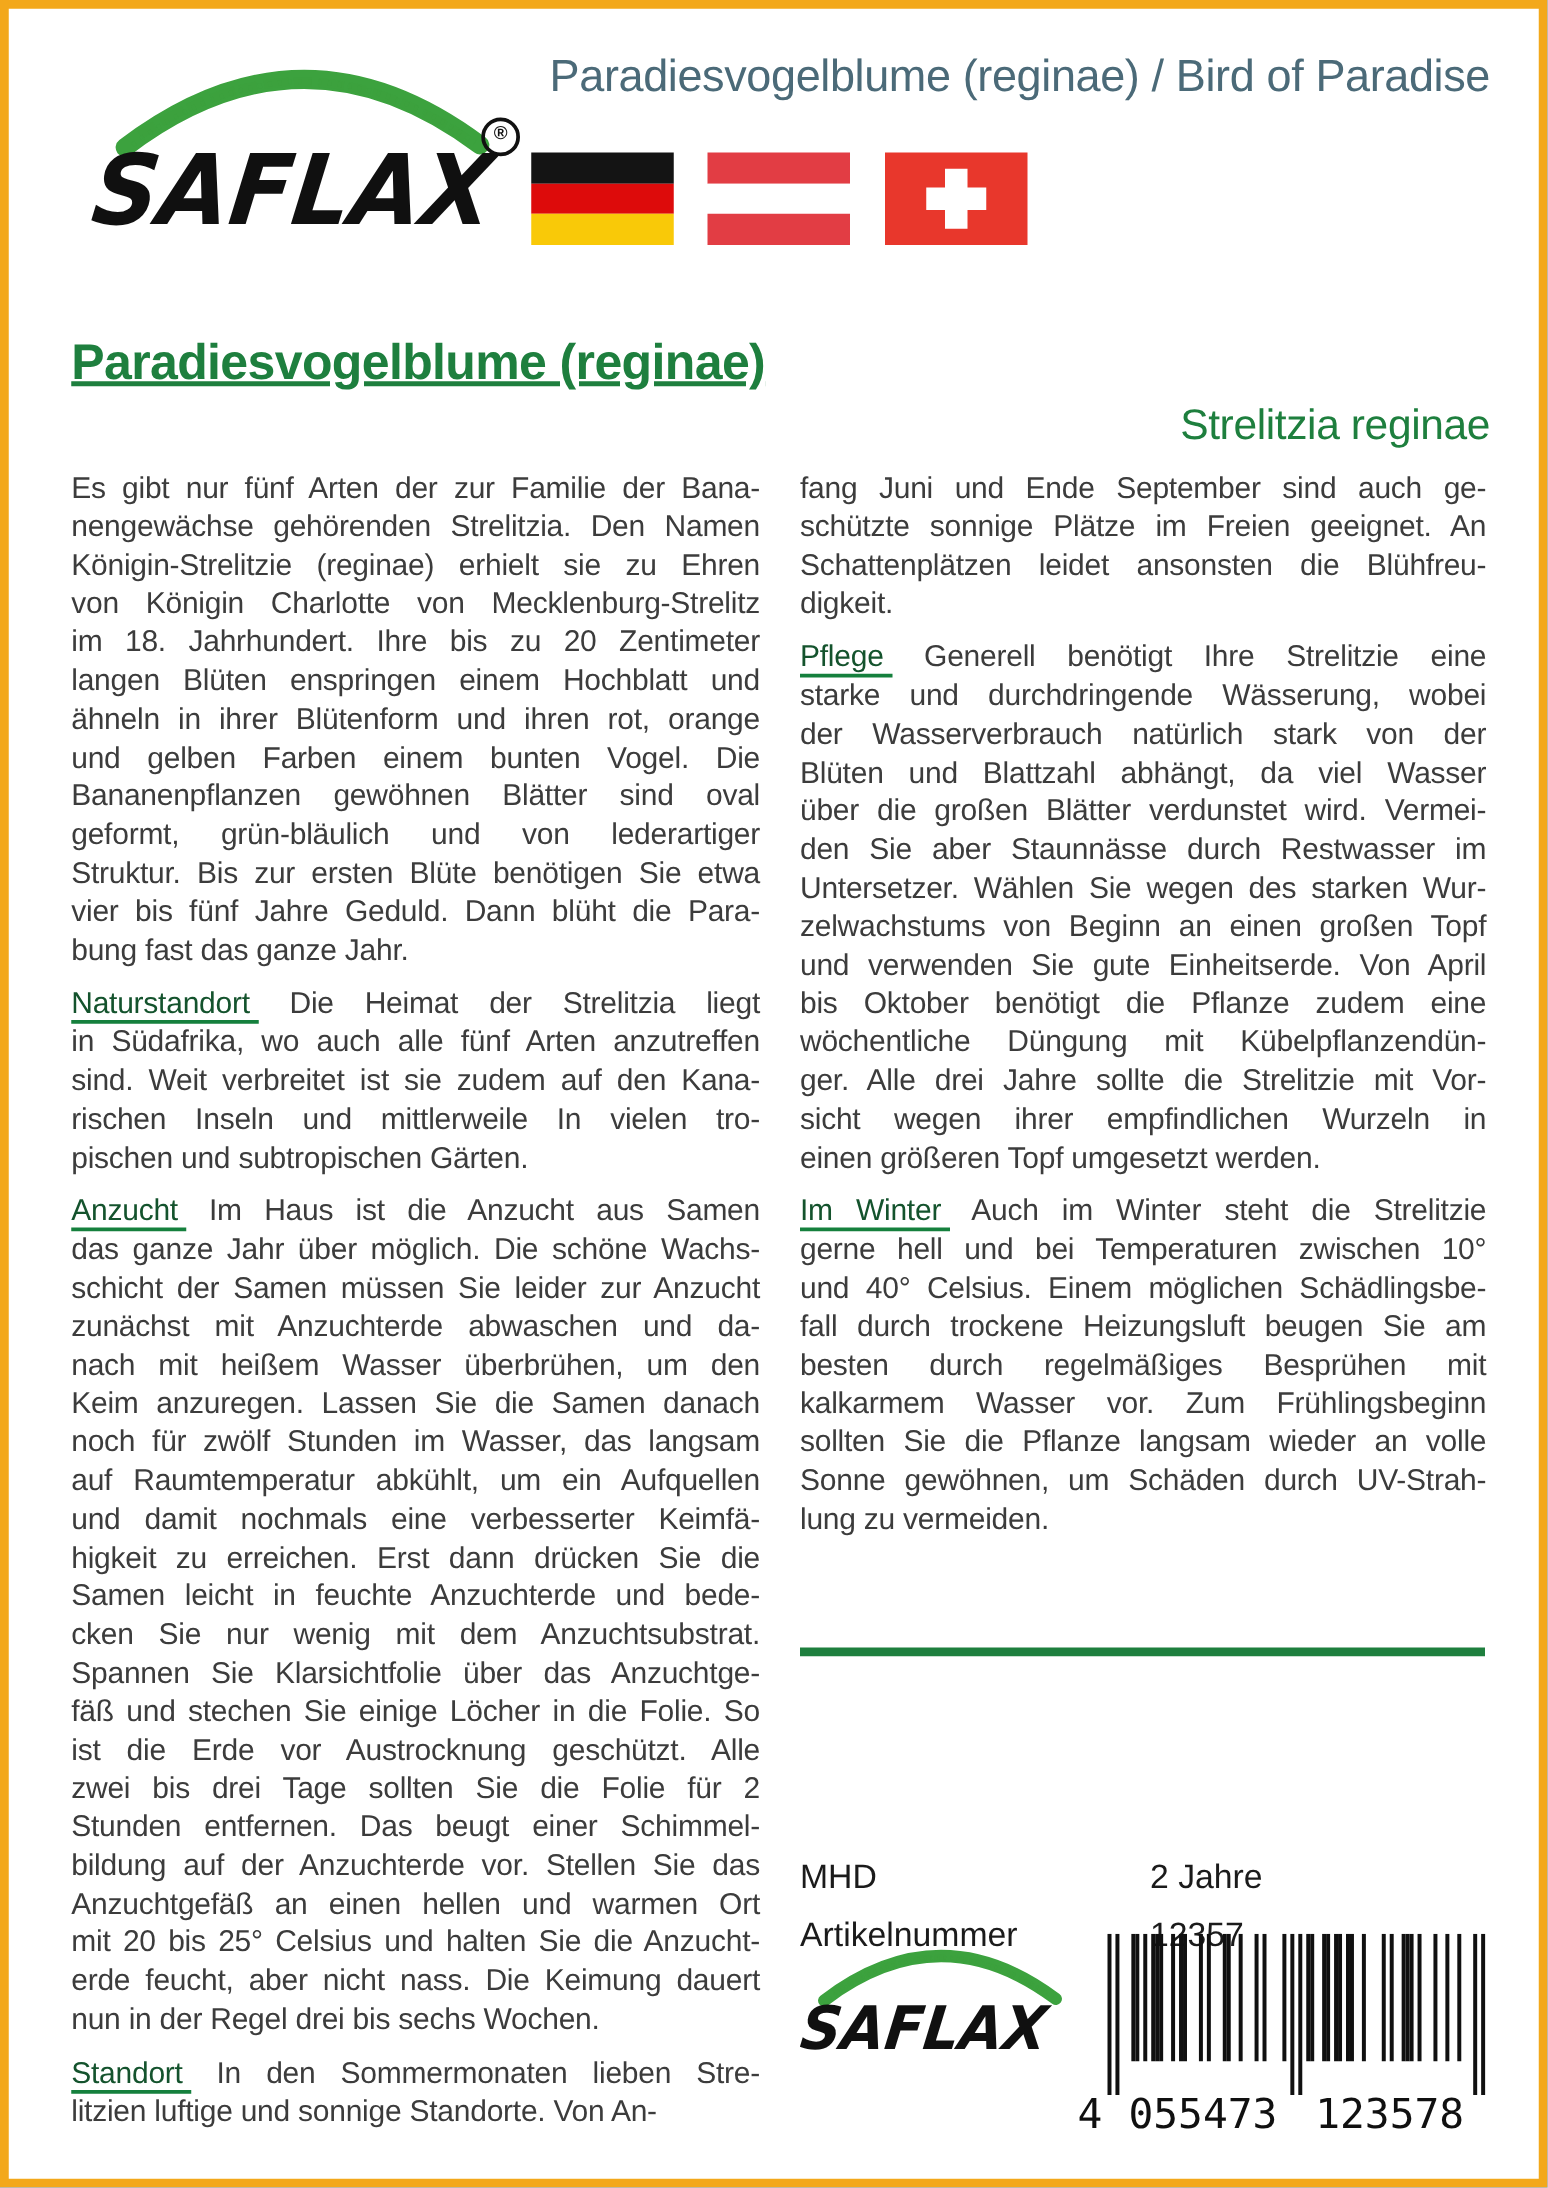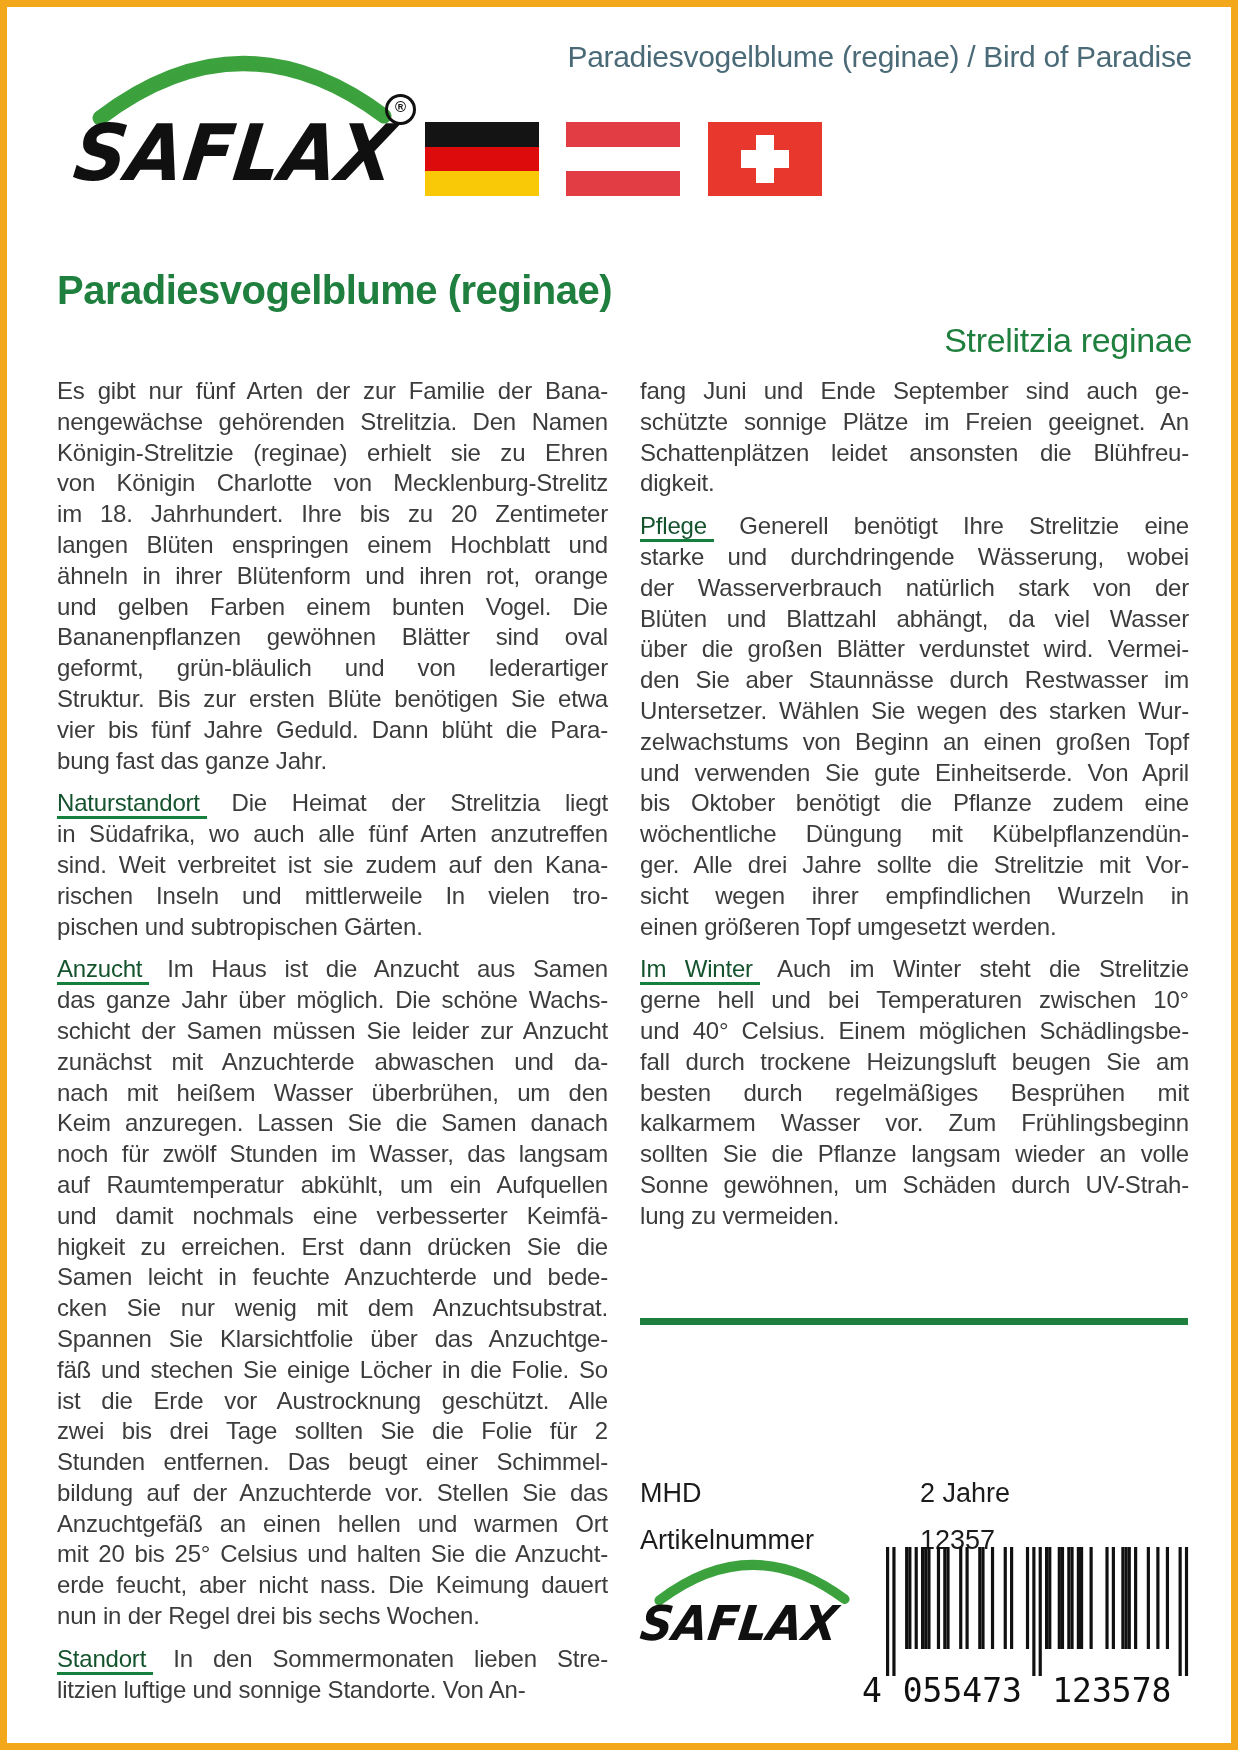--- a/index.html
+++ b/index.html
@@ -20,41 +20,41 @@
   
   .flag{position:absolute;top:122px;width:114px;height:74px;}
   .flag .stripes{display:flex;flex-direction:column;width:100%;height:100%;}
   .flag .stripes div{flex:1;}
   .flag-de{left:425px;}
   .flag-at{left:566px;}
   .flag-ch{left:708px;background:#E8372C;}
   .ch-cross-v{position:absolute;left:48px;top:13px;width:18px;height:48px;background:#fff;}
   .ch-cross-h{position:absolute;left:33px;top:28px;width:48px;height:18px;background:#fff;}
 
-  .header-line{position:absolute;top:40px;right:46px;font-size:30px;color:#4B6A78;
+  .header-line{position:absolute;top:40px;right:46px;font-size:36px;color:#4B6A78;
         letter-spacing:-0.3px;}
 
   .page-title{position:absolute;left:57px;top:268px;font-size:40px;font-weight:bold;
-        color:#1E7F3E;letter-spacing:-0.5px;}
+        color:#1E7F3E;letter-spacing:-0.5px;text-decoration:underline;}
   .botanical{position:absolute;top:321px;right:46px;font-size:34px;color:#1E7F3E;letter-spacing:-0.3px;text-align:center;}
 
   
   .col{position:absolute;top:376px;color:#3C3C3C;}
   .col-left{left:57px;width:551px;}
   .col-right{left:640px;width:549px;}
   .tline{height:30.8px;line-height:30.8px;font-size:24px;letter-spacing:-0.2px;white-space:normal;}
   .just{text-align:justify;text-align-last:justify;-moz-text-align-last:justify;}
   .para + .para{margin-top:12px;}
   .inline-heading{color:#14532d;font-weight:normal;border-bottom:3px solid #15803d;padding-right:7px;}
 
   .divider{position:absolute;left:640px;top:1318px;width:548px;height:7px;background:#1E7F3E;}
 
   
   .details{position:absolute;left:640px;top:1478px;font-size:27px;color:#1b1b1b;}
-  .detail-row{display:flex;height:47px;align-items:flex-start;}
+  .detail-row{display:flex;height:47px;align-items:center;}
   .detail-label{width:280px;}
 
   
   .footer-logo{position:absolute;left:638px;top:1543px;width:230px;height:125px;}
   .footer-logo .arc-svg{left:15px;top:0;width:198px;height:62px;}
   .footer-logo .brand-text{top:56px;font-size:48px;width:230px;}
 
   .barcode-wrap{position:absolute;left:860px;top:1547px;width:332px;height:162px;}
 </style>
 </head>

